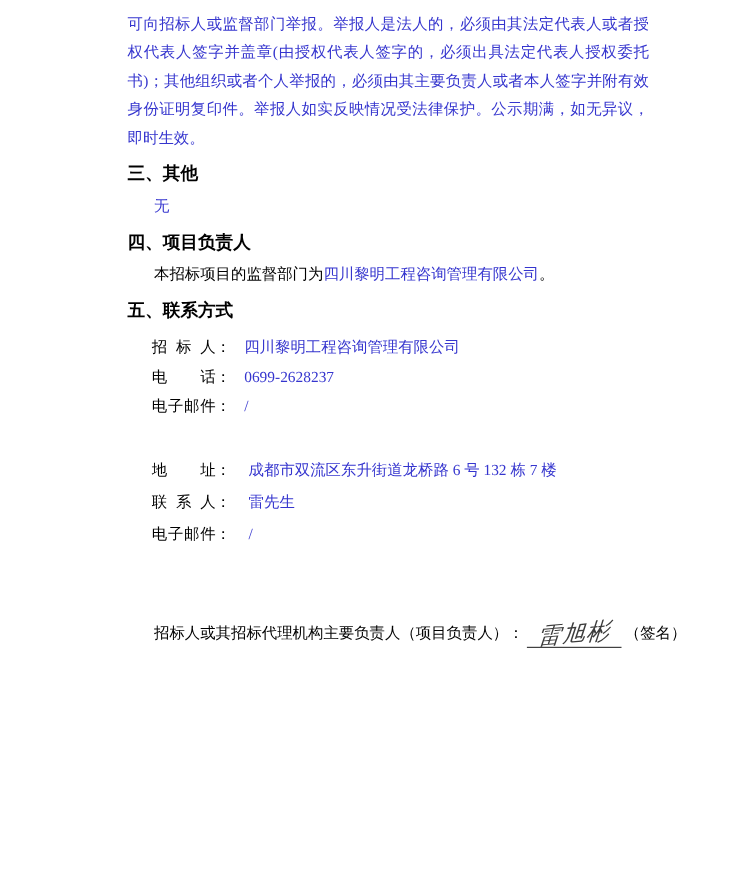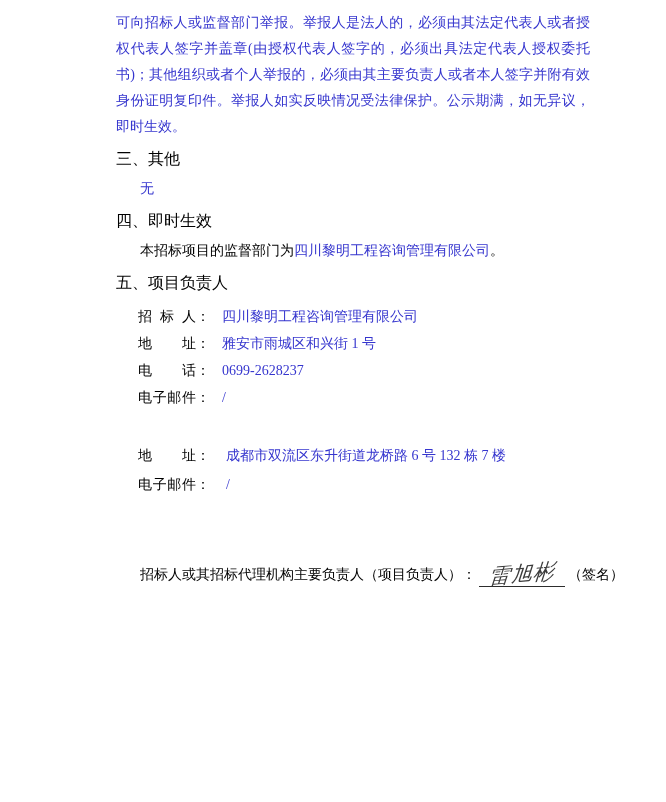--- a/index.html
+++ b/index.html
@@ -17,21 +17,21 @@
   .para {
     margin:10px 96px 0 96px;
     line-height:26px;
     text-align:justify;
     text-align-last:left;
   }
   h3.sec {
     margin:7px 96px 0 96px;
     font-size:16px;
     line-height:24px;
-    font-weight:normal;
+    font-weight:bold;
     font-family:"Liberation Sans","DejaVu Sans",sans-serif;
   }
   .indent1 { margin:5px 96px 0 120px; line-height:26px; }
   .cblock { margin:8px 96px 0 118px; }
   .cblock.second { margin-top:30px; }
   .crow { line-height:27px; white-space:nowrap;font-family:Liberation Serif, serif; }
   .cblock.second .crow { line-height:29px; }
   .lbl {
     display:inline-block;
     width:58px;
@@ -85,45 +85,45 @@
 </head>
 <body>
 
 <div class="page">
 
   <p class="para blue">可向招标人或监督部门举报。举报人是法人的，必须由其法定代表人或者授权代表人签字并盖章(由授权代表人签字的，必须出具法定代表人授权委托书)；其他组织或者个人举报的，必须由其主要负责人或者本人签字并附有效身份证明复印件。举报人如实反映情况受法律保护。公示期满，如无异议，即时生效。</p>
 
   <h3 class="sec">三、其他</h3>
   <p class="indent1 blue">无</p>
 
-  <h3 class="sec">四、即时生效</h3>
+  <h3 class="sec">四、项目负责人</h3>
   <p class="indent1">
     <span>本招标项目的监督部门为</span><span class="blue">四川黎明工程咨询管理有限公司</span><span>。</span>
   </p>
 
-  <h3 class="sec">五、项目负责人</h3>
+  <h3 class="sec">五、联系方式</h3>
 
   <div class="cblock">
     <div class="crow">
       <span class="lbl">招标人</span><span class="colon">：</span><span class="blue">四川黎明工程咨询管理有限公司</span>
-    </div>
-    <div class="crow">
-      <span class="lbl">地址</span><span class="colon">：</span><span class="blue">雅安市雨城区和兴街 1 号</span>
     </div>
     <div class="crow">
       <span class="lbl">电话</span><span class="colon">：</span><span class="blue">0699-2628237</span>
     </div>
     <div class="crow">
       <span class="lbl">电子邮件</span><span class="colon">：</span><span class="blue">/</span>
     </div>
   </div>
 
   <div class="cblock second">
     <div class="crow">
       <span class="lbl">地址</span><span class="colon">：</span><span class="blue">成都市双流区东升街道龙桥路 6 号 132 栋 7 楼</span>
+    </div>
+    <div class="crow">
+      <span class="lbl">联系人</span><span class="colon">：</span><span class="blue">雷先生</span>
     </div>
     <div class="crow">
       <span class="lbl">电子邮件</span><span class="colon">：</span><span class="blue">/</span>
     </div>
   </div>
 
   <div class="sig-row one">
     <span>招标人或其招标代理机构主要负责人（项目负责人）：</span><span class="sigline"><span class="handwriting">雷旭彬</span></span><span>（签名）</span>
   </div>
 

